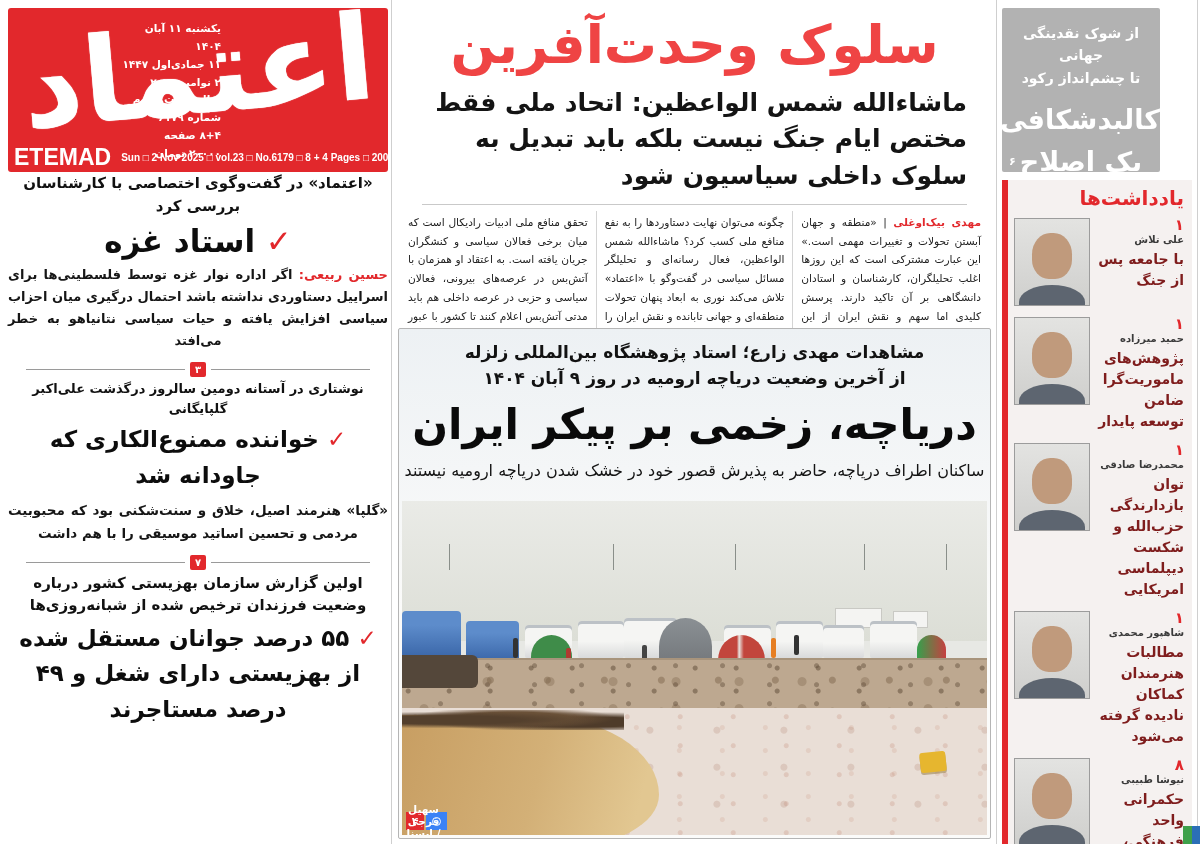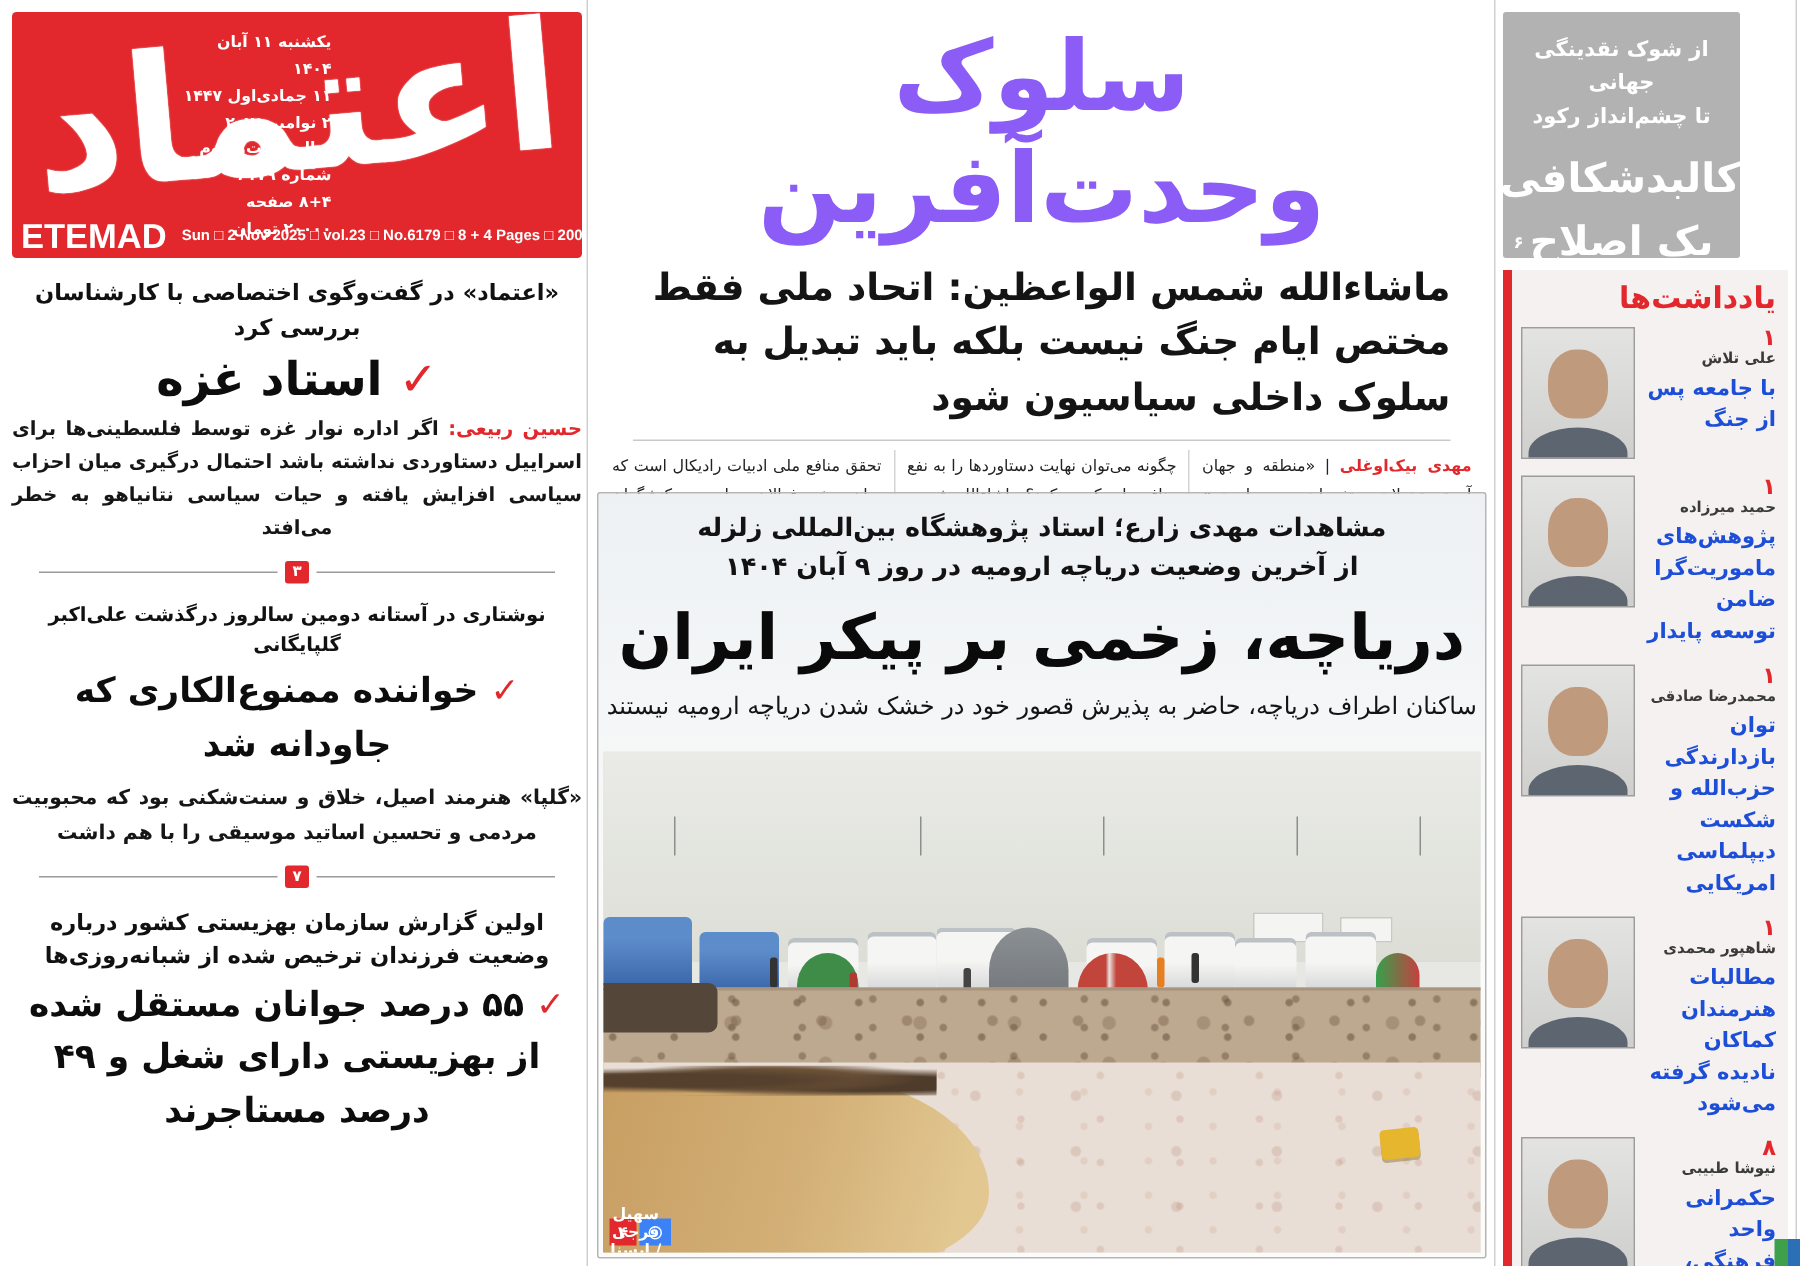--- a/index.html
+++ b/index.html
@@ -27,39 +27,39 @@
     font-size:10.5px; font-weight:bold; line-height:1.7; direction:rtl; z-index:3;
   }
   .masthead-strip {
     position:absolute; left:6px; right:6px; bottom:2px; height:26px; z-index:3;
     display:flex; direction:ltr; align-items:center; gap:10px;
   }
   .logo-en { font-family:"Liberation Sans",sans-serif; font-size:23px; font-weight:bold; letter-spacing:0px; }
   .info-en { font-family:"Liberation Sans",sans-serif; font-size:10px; font-weight:bold; white-space:nowrap; }
 
   .story { text-align:center; }
-  .kicker  { font-size:15px; font-weight:bold; color:#111; margin-top:12px; line-height:1.5; }
+  .kicker  { font-size:15px; font-weight:bold; color:#111; line-height:1.5; }
   .kicker.sm { font-size:13px; }
   .check { color:#e2282c; font-weight:bold; }
   .headline-1 { font-size:31px; font-weight:900; color:#0d0d0d; margin:6px 0 4px; }
   .headline-2 { font-size:23px; font-weight:900; color:#0d0d0d; margin:4px 0 2px; line-height:1.55; }
   .story p { font-size:13px; font-weight:bold; color:#161616; line-height:1.7; margin-top:5px;
              text-align:justify; text-align-last:center; }
   .lead-name { color:#e2282c; }
   .divider { display:flex; align-items:center; margin:10px 18px 2px; }
   .divider::before, .divider::after { content:""; flex:1; border-top:1.5px solid #9a9a9a; }
   .divider .pagebox {
     width:16px; height:15px; background:#e2282c; color:#fff; font-size:10px; font-weight:bold;
     display:flex; align-items:center; justify-content:center; margin:0 5px; border-radius:2px;
   }
 
   
   .col-center { position:absolute; left:396px; top:0; width:597px; height:844px; }
   .main-headline {
-    text-align:center; font-size:65px; font-weight:900; color:#8b5cf6;
+    text-align:center; font-size:53px; font-weight:900; color:#ef4444;
     padding-top:14px; letter-spacing:-1px;
   }
   .main-subhead {
     text-align:right; font-size:25px; font-weight:900; color:#141414; line-height:1.45;
     margin:10px 26px 0; padding-bottom:10px; border-bottom:1px solid #c9c9c9;
   }
   .lead-cols { display:flex; direction:rtl; margin:6px 4px 0; }
   .lead-col {
     flex:1; padding:2px 8px; font-size:10.6px; color:#222; line-height:1.78;
     text-align:justify; direction:rtl;
@@ -159,21 +159,21 @@
     content:""; position:absolute; left:50%; top:14px; width:40px; height:46px; transform:translateX(-50%);
     background:#c09a7c; border-radius:46% 46% 42% 42%;
   }
   .note-photo::after { 
     content:""; position:absolute; left:50%; bottom:-14px; width:66px; height:34px; transform:translateX(-50%);
     background:#5d6570; border-radius:50% 50% 0 0;
   }
   .note-text { flex:1; text-align:right; }
   .note-num { color:#e2282c; font-size:15px; font-weight:900; line-height:1; }
   .note-author { font-size:10px; font-weight:bold; color:#3a3a3a; margin-top:1px; }
-  .note-title { font-size:14px; font-weight:900; color:#1d4ed8; line-height:1.5; margin-top:4px; }
+  .note-title { font-size:14px; font-weight:900; color:#7f1d1d; line-height:1.5; margin-top:4px; }
 
   .corner-green { position:absolute; left:1183px; top:826px; width:9px; height:18px; background:#3ea04a; }
   .corner-blue  { position:absolute; left:1192px; top:826px; width:8px; height:18px; background:#2b6fb7; }
 </style>
 </head>
 <body>
 
 <div id="page">
 
   <div class="vrule" style="left:391px;"></div>

